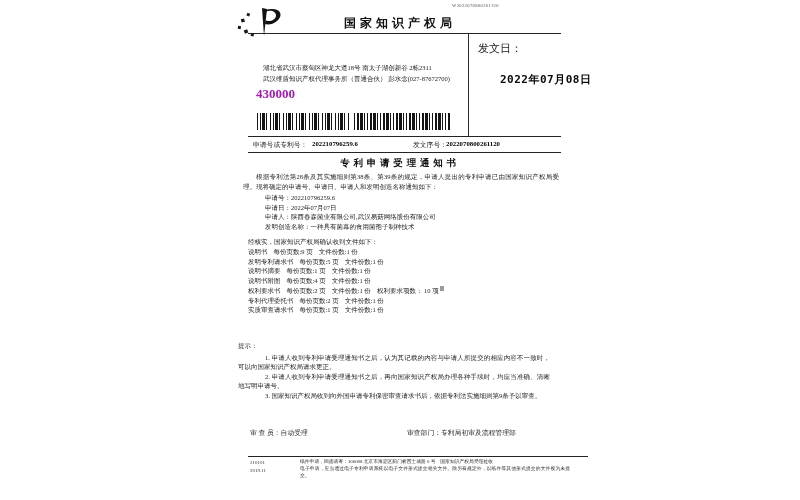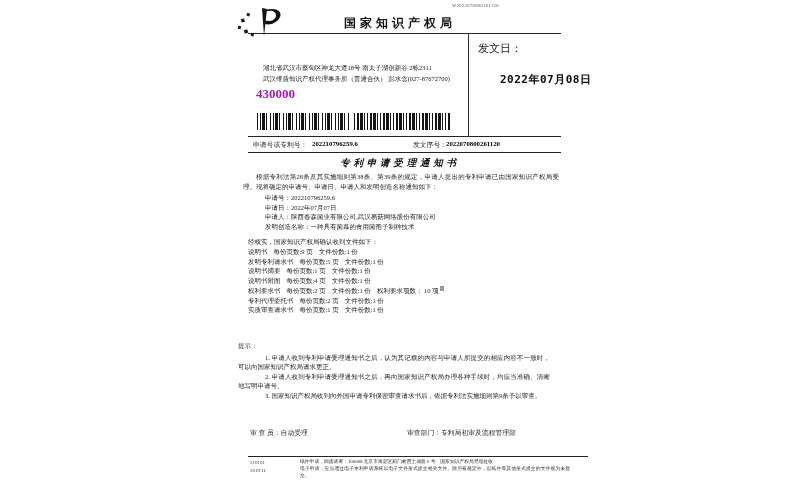--- a/index.html
+++ b/index.html
@@ -20,21 +20,21 @@
   .issue-label{left:288px;top:41px;font-size:11px;color:#222;}
   .issue-date{left:282px;top:72px;font-size:11px;font-weight:bold;color:#0a0a0a;
               font-family:"DejaVu Sans Mono","Liberation Mono",monospace;letter-spacing:.5px;margin-left:28px;}
   .barcode{top:113px;height:17px;
     background:repeating-linear-gradient(90deg,
       #141414 0 1px,#fff 1px 3px,#141414 3px 4.5px,#fff 4.5px 5.5px,
       #141414 5.5px 8.5px,#fff 8.5px 9.5px,#141414 9.5px 10.5px,#fff 10.5px 13px);}
   .meta-row{top:140px;left:0;width:420px;font-size:6.8px;color:#1c1c1c;}
   .meta-val{font-weight:bold;color:#000;}
   .doc-title{left:0;right:0;top:157px;text-align:center;font-size:9.5px;font-weight:bold;
-             letter-spacing:3.8px;color:#0d0d0d;font-style:italic;}
+             letter-spacing:3.8px;color:#0d0d0d;}
   .intro{left:53px;top:172px;width:316px;font-size:6.5px;line-height:9.6px;
          text-indent:13px;text-align:justify;}
   .fields{left:75px;top:193px;font-size:6.5px;line-height:9.7px;}
   .confirm{left:58px;top:238px;font-size:6.5px;}
   .doclist{left:58px;top:247px;font-size:6.5px;line-height:9.7px;}
   .doclist span{margin-right:6px;}
   .notes{left:48px;top:341px;width:312px;font-size:6.5px;line-height:9.6px;}
   .notes p{margin:0;text-indent:27px;text-align:justify;}
   .notes .nt{text-indent:0;margin-bottom:2px;}
   .sign-row{left:60px;top:428px;width:340px;font-size:6.8px;}

